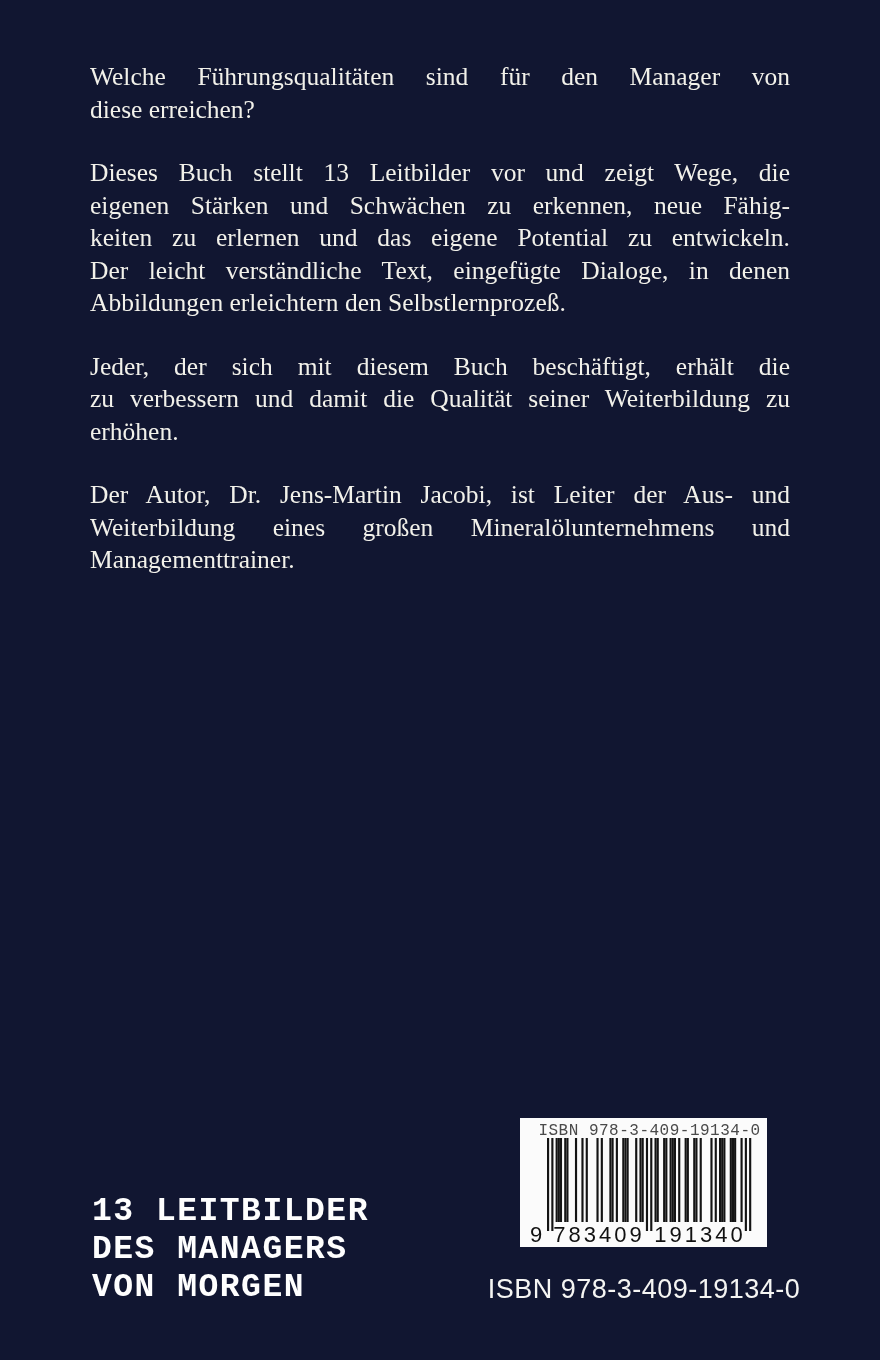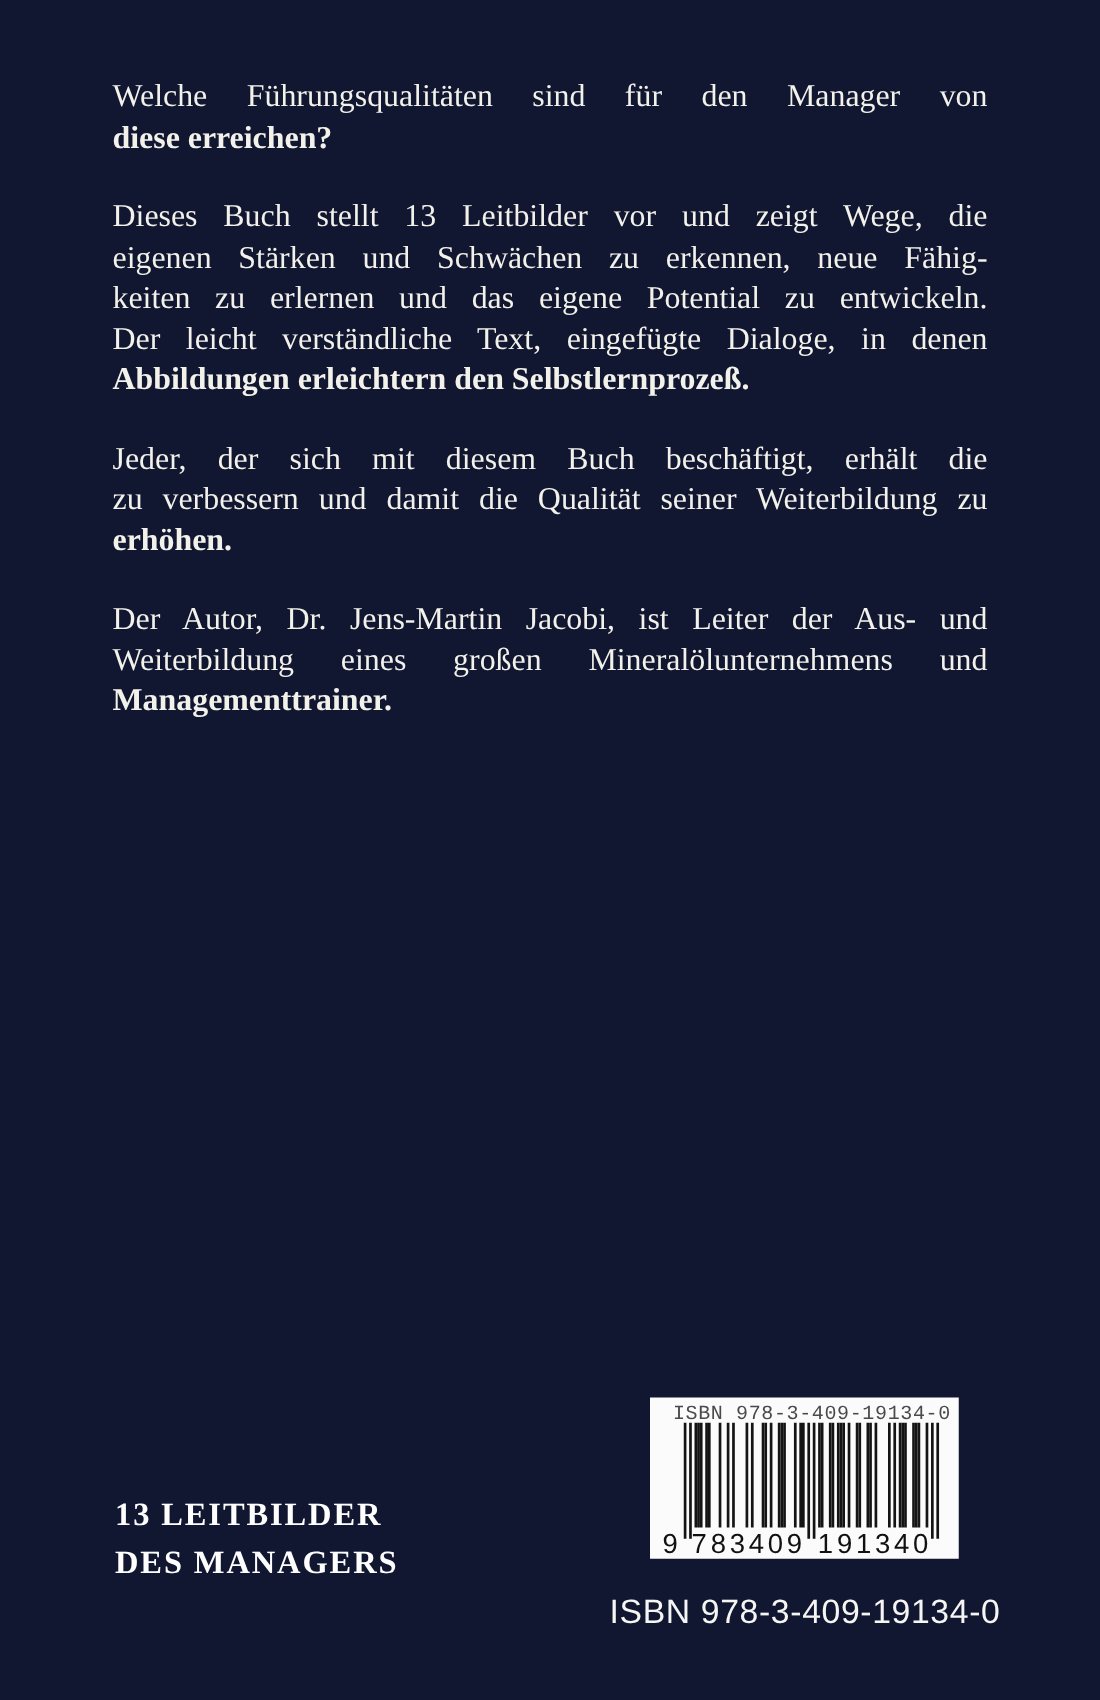--- a/index.html
+++ b/index.html
@@ -19,29 +19,29 @@
   .blurb {
     position: absolute;
     left: 90px; top: 50px;
     width: 700px;
     color: #f2f1ea;
     font-size: 25.5px;
     line-height: 32.5px;
   }
   .para { margin-bottom: 31px; }
   .para .line { text-align: justify; text-align-last: justify; white-space: normal; }
-  .para .line.last { text-align-last: left; font-weight: bold; }
+  .para .line.last { text-align-last: left; }
   
   .title-block {
     position: absolute;
     left: 92px; top: 1182px;
     color: #fefefe;
-    font-family: Liberation Serif, serif;
+    font-family: Liberation Mono, monospace;
     font-weight: bold;
-    font-size: 26px;
+    font-size: 33px;
     line-height: 38px;
     letter-spacing: 1.5px;
   }
   
   .barcode-box {
     position: absolute;
     left: 520px; top: 1107px;
     width: 247px; height: 129px;
     background: #fbfbfb;
   }
@@ -103,20 +103,21 @@
       <div class="para">
         <div class="line">Der Autor, Dr. Jens-Martin Jacobi, ist Leiter der Aus- und</div>
         <div class="line">Weiterbildung eines großen Mineralölunternehmens und</div>
         <div class="line last">Managementtrainer.</div>
       </div>
     </div>
 
   <div class="title-block" id="titleBlock">
       <div>13 LEITBILDER</div>
       <div>DES MANAGERS</div>
+      <div>VON MORGEN</div>
     </div>
 
   <div class="barcode-box">
     <div class="isbn-top">ISBN 978-3-409-19134-0</div>
     <svg class="barcode-svg" id="barcodeSvg" width="230" height="108" viewBox="0 0 230 108">
         <rect x="21.00" y="0" width="2.15" height="93" fill="#141414"></rect>
         <rect x="25.30" y="0" width="2.15" height="93" fill="#141414"></rect>
         <rect x="29.60" y="0" width="2.15" height="84" fill="#141414"></rect>
         <rect x="31.75" y="0" width="2.15" height="84" fill="#141414"></rect>
         <rect x="33.90" y="0" width="2.15" height="84" fill="#141414"></rect>

